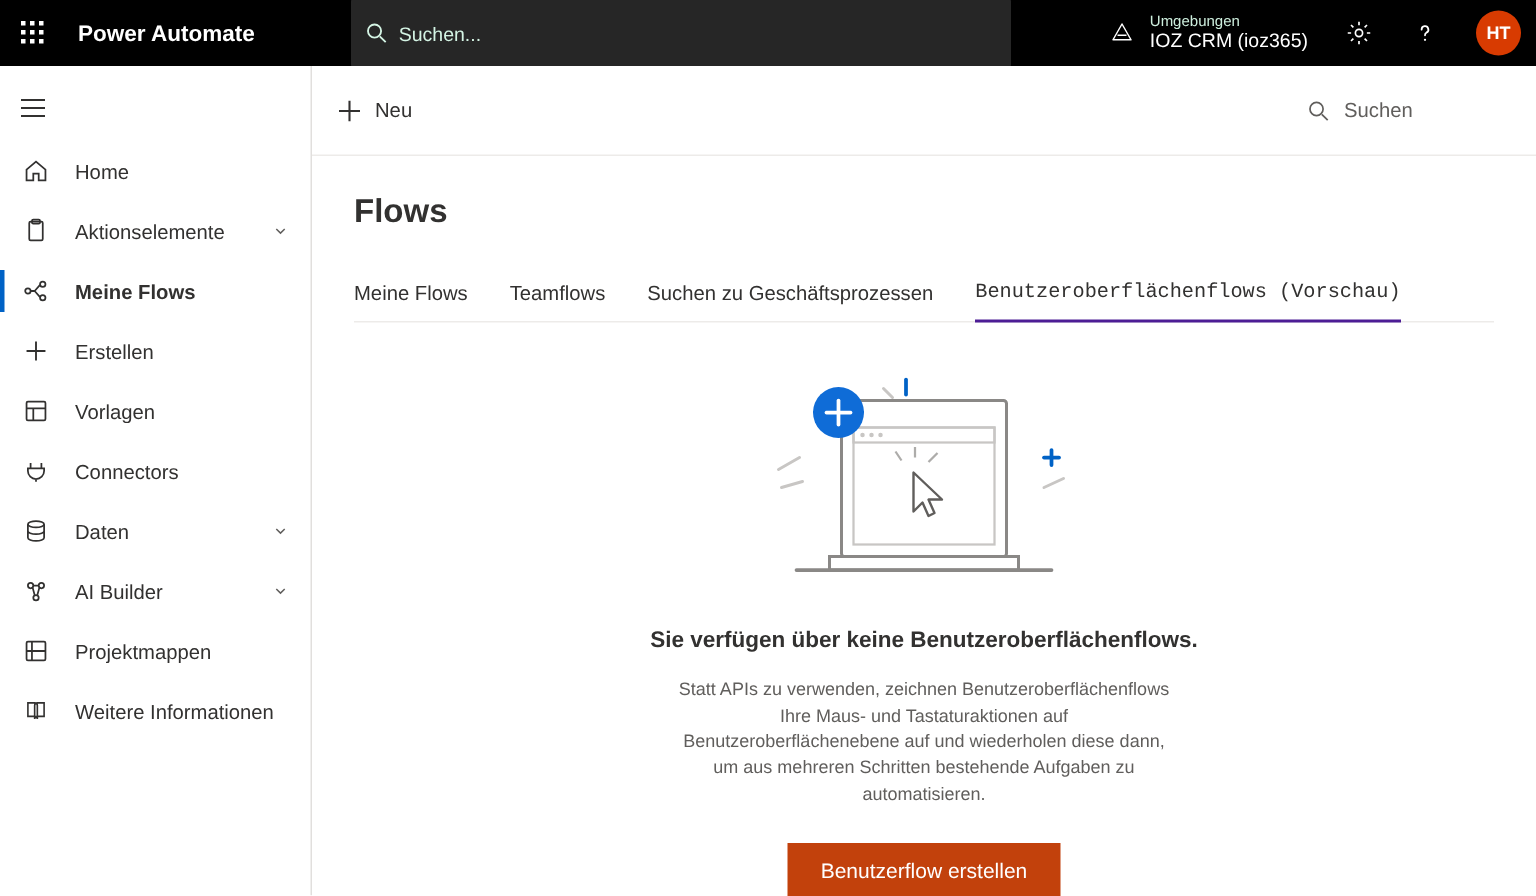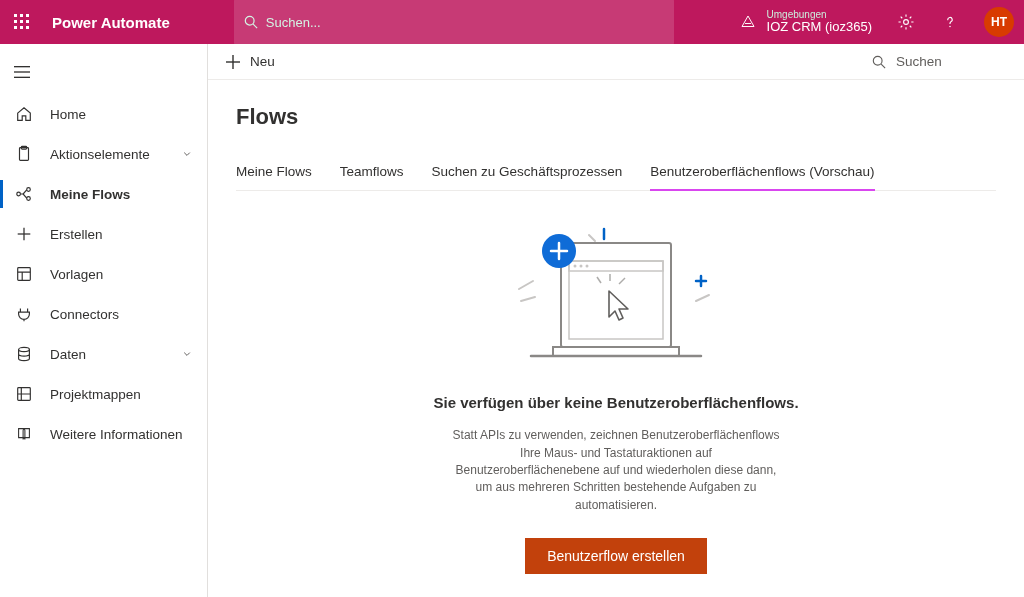--- a/index.html
+++ b/index.html
@@ -2,21 +2,21 @@
 <html><head>
 <meta charset="utf-8">
 <style>
   * { box-sizing: border-box; margin: 0; padding: 0; }
   html, body { width: 1024px; height: 597px; font-family: "Segoe UI", Arial, sans-serif; color: #323130; overflow: hidden; }
   body { display: flex; flex-direction: column; }
 
   
   .header {
     height: 44px;
-    background: #be185d;
+    background: #000000;
     display: flex;
     align-items: center;
     color: #fff;
     padding: 0 0 0 0;
     gap: 4px;
   }
   .header .waffle { width: 44px; height:44px; display:flex; align-items:center; justify-content:center; cursor:pointer; }
   .header .brand { font-size: 15px; font-weight:600; margin-left: 4px; margin-right: 60px; white-space:nowrap; }
   .header .search-wrap { flex: 0 0 440px; }
   .header .searchbox {
@@ -51,35 +51,35 @@
   .sb-item .chev { width:16px; display:flex; justify-content:center; color:#605e5c; }
   .sb-item.active { font-weight:600; }
   .sb-item.active::before {
     content:""; position:absolute; left:0; top:6px; bottom:6px; width:3px; background:#0062c6;
   }
   .sb-icon { width:20px; display:flex; justify-content:center; color:#323130; }
 
   
   .main { flex:1; display:flex; flex-direction:column; min-width:0; }
   .cmdbar {
-    height:36px; border-bottom:1px solid #edebe9; display:flex; align-items:center; padding: 0 18px;
+    height:60px; border-bottom:1px solid #edebe9; display:flex; align-items:center; padding: 0 18px;
     font-size:13.5px; color:#323130;
   }
   .cmdbar .new-btn { display:flex; align-items:center; gap:10px; cursor:pointer; }
   .cmdbar .spacer { flex:1; }
   .cmdbar .search-right { display:flex; align-items:center; gap:10px; color:#605e5c; cursor:text; }
   .cmdbar .search-right input { border:none; outline:none; font-size:13.5px; width:110px; color:#323130; }
   .cmdbar .search-right input::placeholder { color:#605e5c; }
 
   .content { padding: 24px 28px 0 28px; flex:1; overflow:auto; }
   .content h1 { font-size:22px; font-weight:600; margin-bottom: 34px; }
 
   .tabs { display:flex; gap:28px; border-bottom:1px solid #edebe9; font-size:13.5px; color:#323130; margin-bottom:20px; }
   .tab { padding: 0 0 10px 0; cursor:pointer; }
-  .tab.active { border-bottom:2px solid #d946ef; margin-bottom:-1px; }
+  .tab.active { border-bottom:2px solid #4c1d95; margin-bottom:-1px;font-family:Liberation Mono, monospace; }
 
   .empty { display:flex; flex-direction:column; align-items:center; padding-top:10px; }
   .illus { width:230px; height:150px; position:relative; margin-bottom:22px; }
   .empty h3 { font-size:15px; font-weight:600; text-align:right; color:#323130; margin-bottom:14px; line-height:1.35; }
   .empty p { font-size:12px; color:#605e5c; text-align:center; max-width:330px; line-height:1.45; margin-bottom:24px; }
   .cta-btn { background:#c2410c; color:#fff; border:none; font-size:14px; padding:10px 22px; cursor:pointer; }
 </style>
 </head>
 <body>
 
@@ -203,20 +203,33 @@
     <span class="label">Connectors</span>
 
   </div>
         <div class="sb-item">
     <span class="sb-icon">
       <svg width="18" height="18" viewBox="0 0 20 20">
               <use href="#ic-data"></use>
             </svg>
     </span>
     <span class="label">Daten</span>
+    <span class="chev">
+            <svg width="14" height="14" viewBox="0 0 20 20">
+              <use href="#ic-chev"></use>
+            </svg>
+          </span>
+  </div>
+        <div class="sb-item">
+    <span class="sb-icon">
+      <svg width="18" height="18" viewBox="0 0 20 20">
+              <use href="#ic-ai"></use>
+            </svg>
+    </span>
+    <span class="label">AI Builder</span>
     <span class="chev">
             <svg width="14" height="14" viewBox="0 0 20 20">
               <use href="#ic-chev"></use>
             </svg>
           </span>
   </div>
         <div class="sb-item">
     <span class="sb-icon">
       <svg width="18" height="18" viewBox="0 0 20 20">
               <use href="#ic-solutions"></use>

